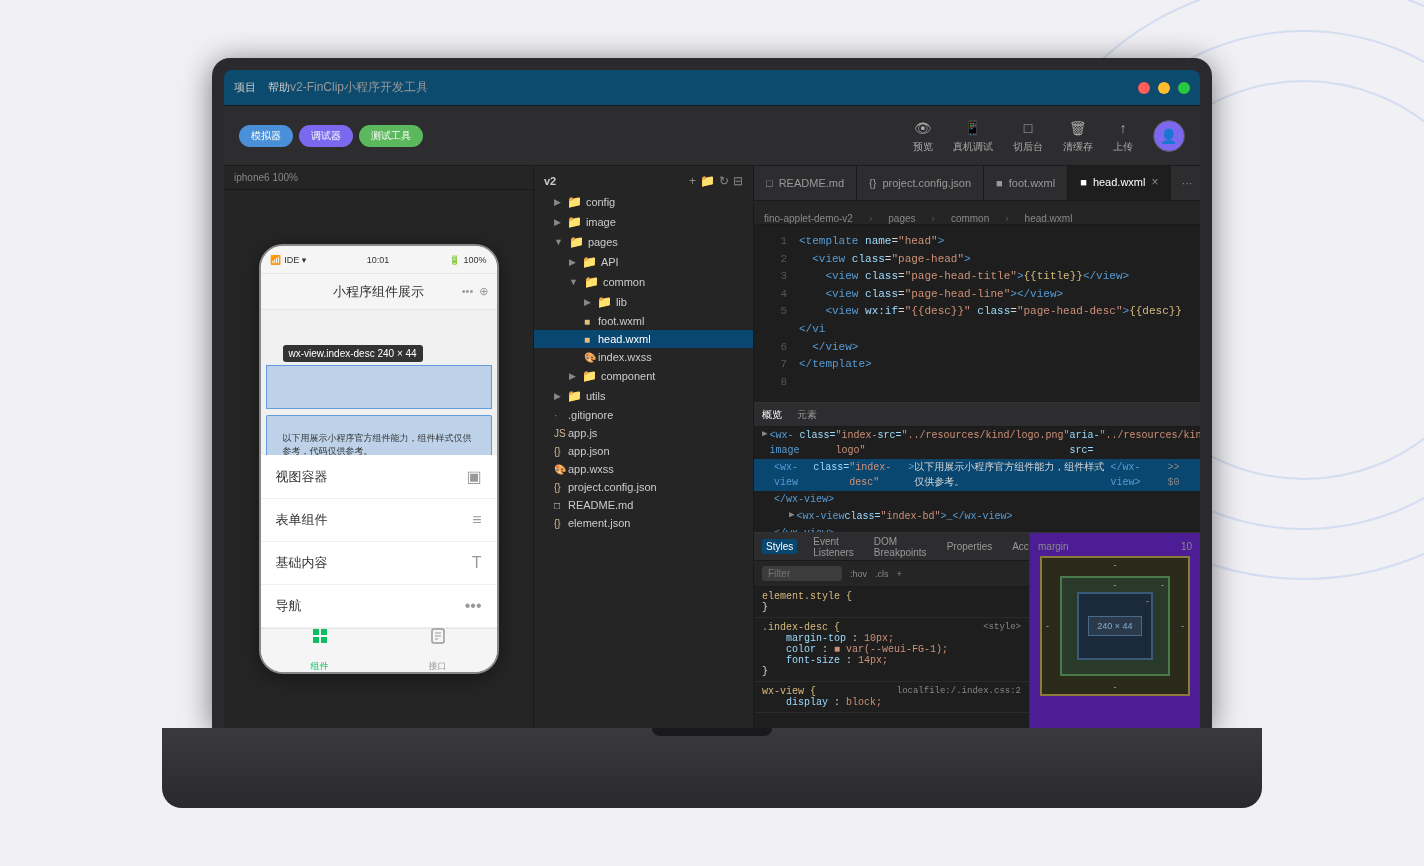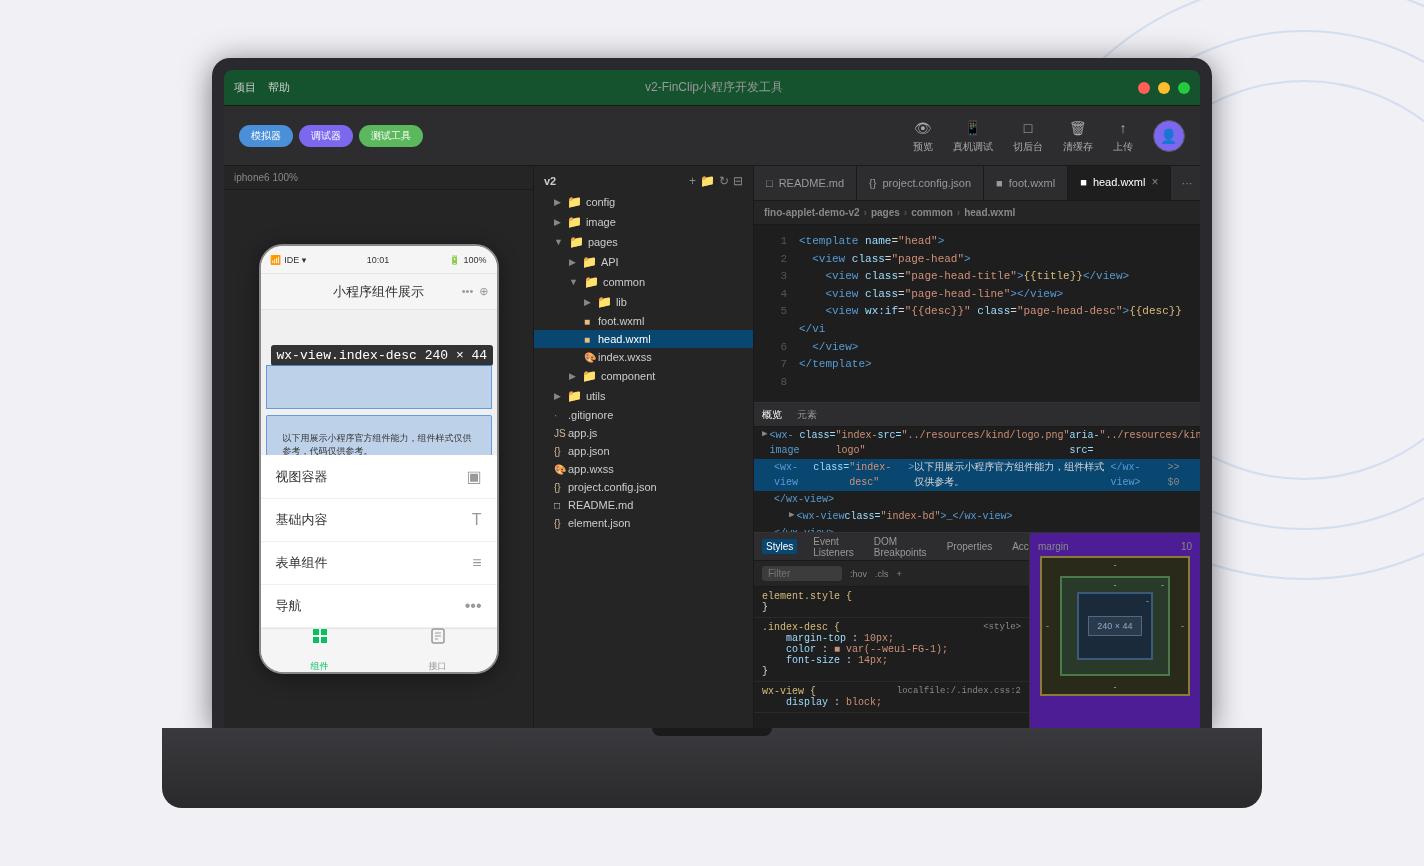--- a/index.html
+++ b/index.html
@@ -88,36 +88,35 @@
       display: flex;
       flex-direction: column;
       background: #252526;
       font-size: 11px;
       color: #ccc;
     }
 
     
     .title-bar {
       height: 36px;
-      background: #14532d;
+      background: #0c4a6e;
       display: flex;
       align-items: center;
       padding: 0 10px;
       flex-shrink: 0;
       border-bottom: 1px solid #1a1a1a;
     }
     .title-bar-left {
       display: flex;
       gap: 12px;
       font-size: 11px;
       color: #ccc;
     }
     .title-bar-center {
       flex: 1;
-      text-align: center;
       font-size: 12px;
       color: #999;
     }
     .title-bar-right {
       display: flex;
       gap: 8px;
       align-items: center;
     }
     .title-btn {
       width: 12px; height: 12px;
@@ -266,28 +265,27 @@
       flex: 1;
       background: #f0f0f0;
       overflow: hidden;
       position: relative;
     }
 
     
     .sim-tooltip {
       position: absolute;
       top: 35px;
-      left: 10px;
+      left: 22px;
       background: rgba(30,30,30,0.9);
       color: #fff;
-      font-size: 13px;
+      font-size: 10px;
       padding: 3px 6px;
       border-radius: 3px;
       white-space: nowrap;
-      font-family: Liberation Mono, monospace;
     }
     .sim-selected-element {
       position: absolute;
       top: 55px;
       left: 5px;
       right: 5px;
       height: 44px;
       background: rgba(74,144,217,0.3);
       border: 1px solid rgba(74,144,217,0.8);
     }
@@ -451,28 +449,27 @@
       color: #888;
       cursor: pointer;
       margin-left: auto;
     }
 
     
     .editor-breadcrumb {
       height: 24px;
       background: #252526;
       display: flex;
-      align-items: center;
+      align-items: flex-end;
       padding: 0 10px;
-      gap: 4px;
+      gap: 16px;
       font-size: 10px;
       color: #888;
       border-bottom: 1px solid #1a1a1a;
       flex-shrink: 0;
-      font-weight: bold;
     }
     .breadcrumb-sep { color: #555; }
 
     
     .code-editor {
       flex: 1;
       background: #1e1e1e;
       overflow-y: auto;
       padding: 8px 0;
       font-family: 'Consolas', 'Courier New', monospace;
@@ -773,26 +770,26 @@
                 <div class="sim-phone-body">
                   <div class="sim-tooltip">wx-view.index-desc  240 × 44</div>
                   <div class="sim-selected-element"></div>
                   <div class="sim-selected-text">以下用展示小程序官方组件能力，组件样式仅供参考，代码仅供参考。</div>
                   <div class="sim-menu-list">
                     <div class="sim-menu-item">
                       <span>视图容器</span>
                       <span class="sim-menu-item-icon">▣</span>
                     </div>
                     <div class="sim-menu-item">
+                      <span>表单组件</span>
+                      <span class="sim-menu-item-icon">≡</span>
+                    </div>
+                    <div class="sim-menu-item">
                       <span>基础内容</span>
                       <span class="sim-menu-item-icon">T</span>
-                    </div>
-                    <div class="sim-menu-item">
-                      <span>表单组件</span>
-                      <span class="sim-menu-item-icon">≡</span>
                     </div>
                     <div class="sim-menu-item">
                       <span>导航</span>
                       <span class="sim-menu-item-icon">•••</span>
                     </div>
                   </div>
                 </div>
 
                 <div class="sim-phone-footer">
                   <div class="sim-footer-tab active">

